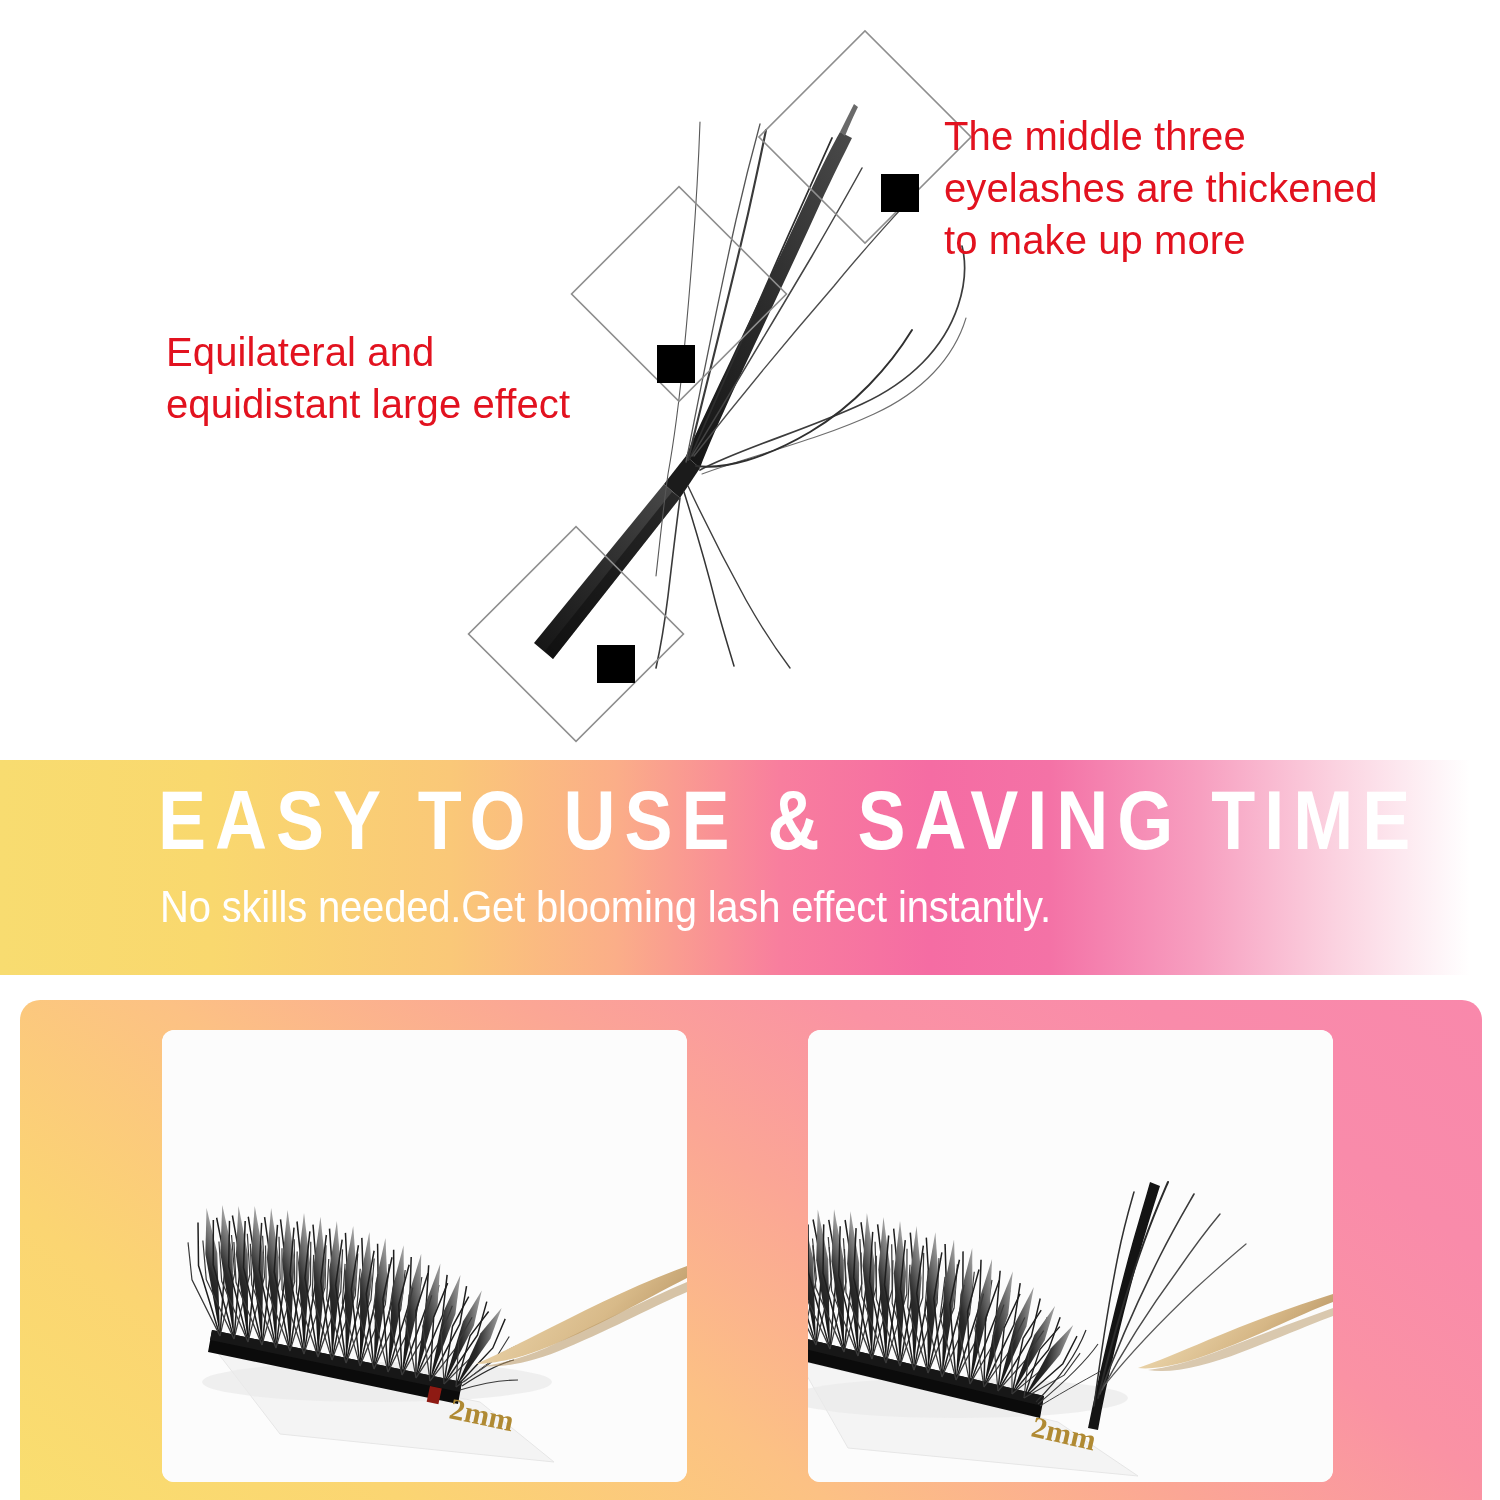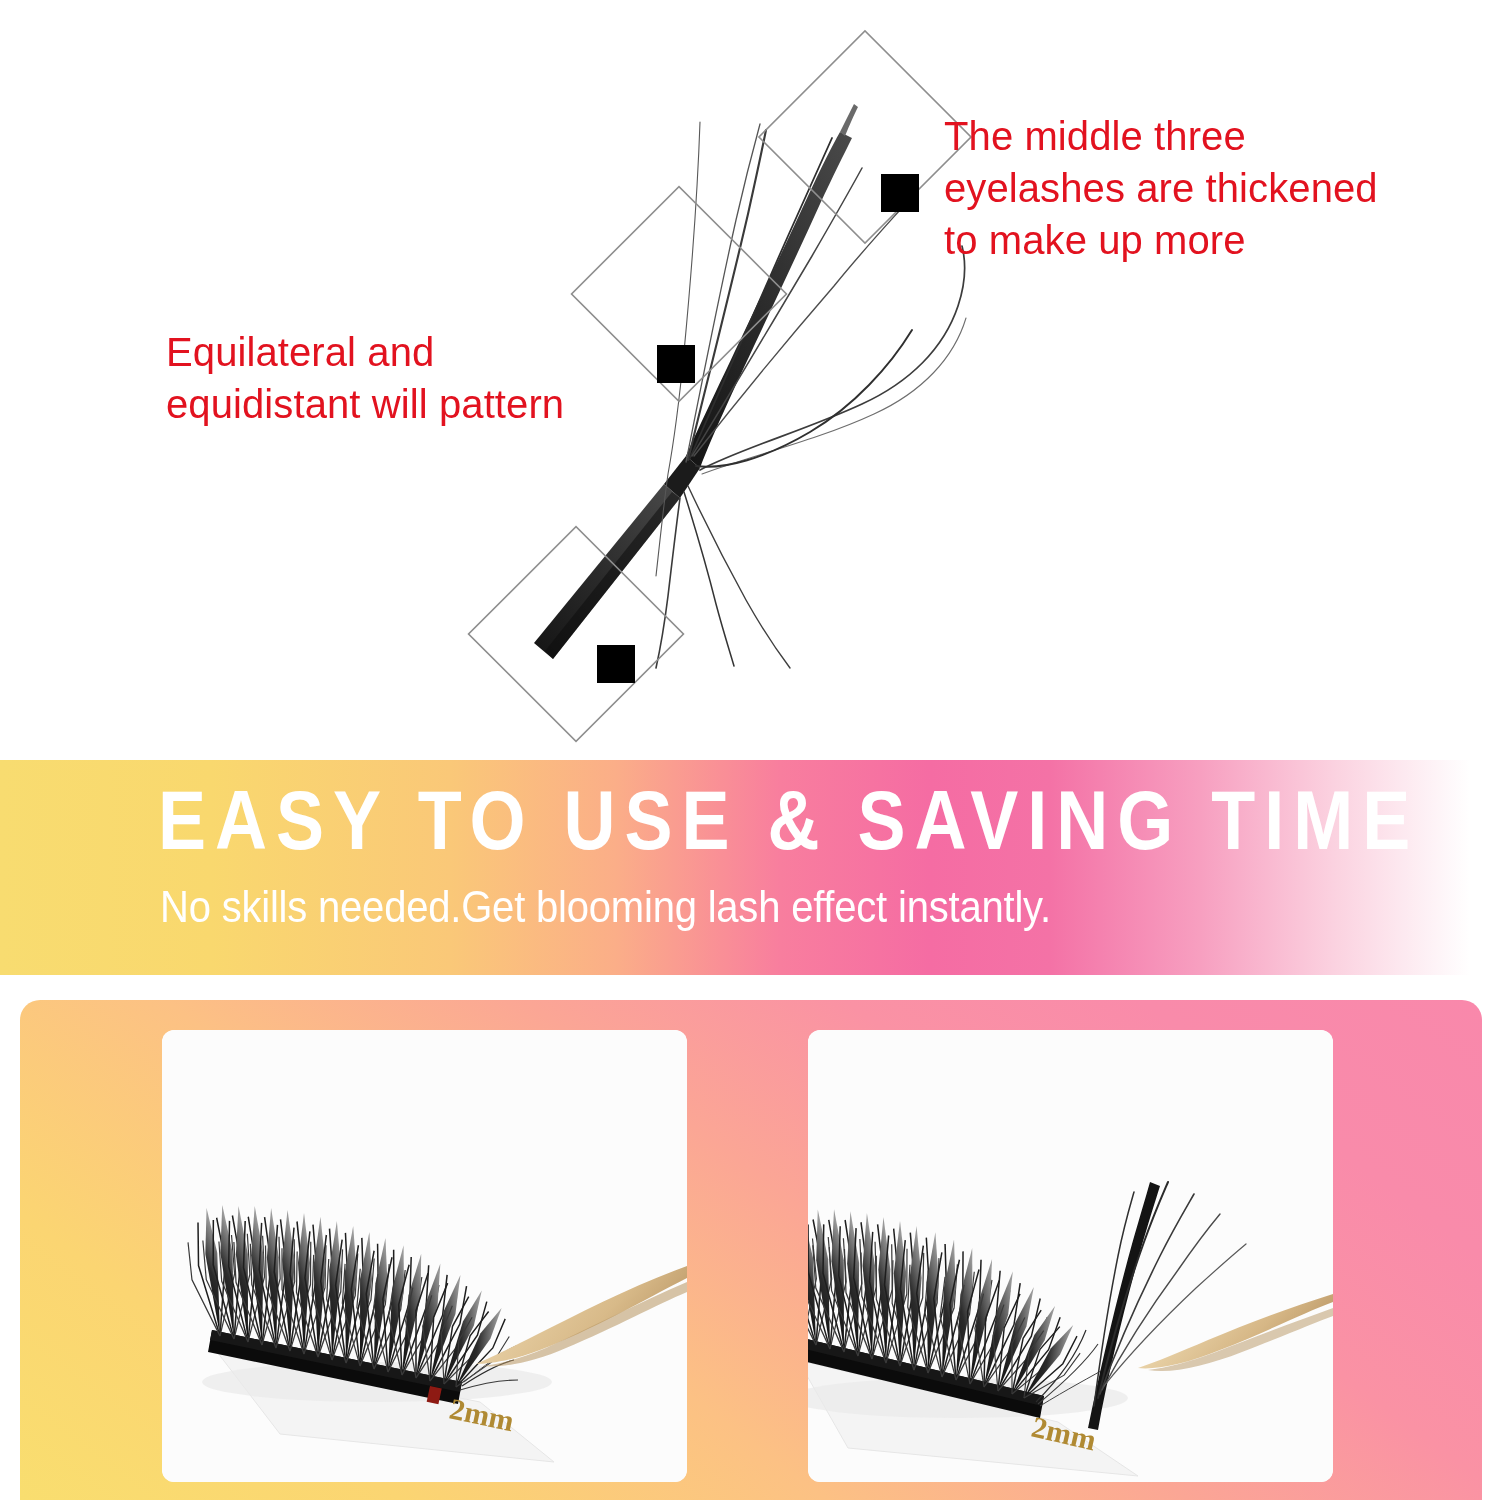--- a/index.html
+++ b/index.html
@@ -156,21 +156,21 @@
     <rect x="881" y="174" width="38" height="38" fill="#000"></rect>
     <rect x="657" y="345" width="38" height="38" fill="#000"></rect>
     <rect x="597" y="645" width="38" height="38" fill="#000"></rect>
   </svg>
 
   <div class="callout" id="callout-middle-three">The middle three
 eyelashes are thickened
 to make up more</div>
 
   <div class="callout" id="callout-equilateral">Equilateral and
-equidistant will pattern</div>
+equidistant large effect</div>
 
 </div>
 
 <div id="banner">
   <div id="banner-headline">EASY TO USE &amp; SAVING TIME</div>
   <div id="banner-subtitle">No skills needed.Get blooming lash effect instantly.</div>
 </div>
 
 <div id="bottom-panel">
 

